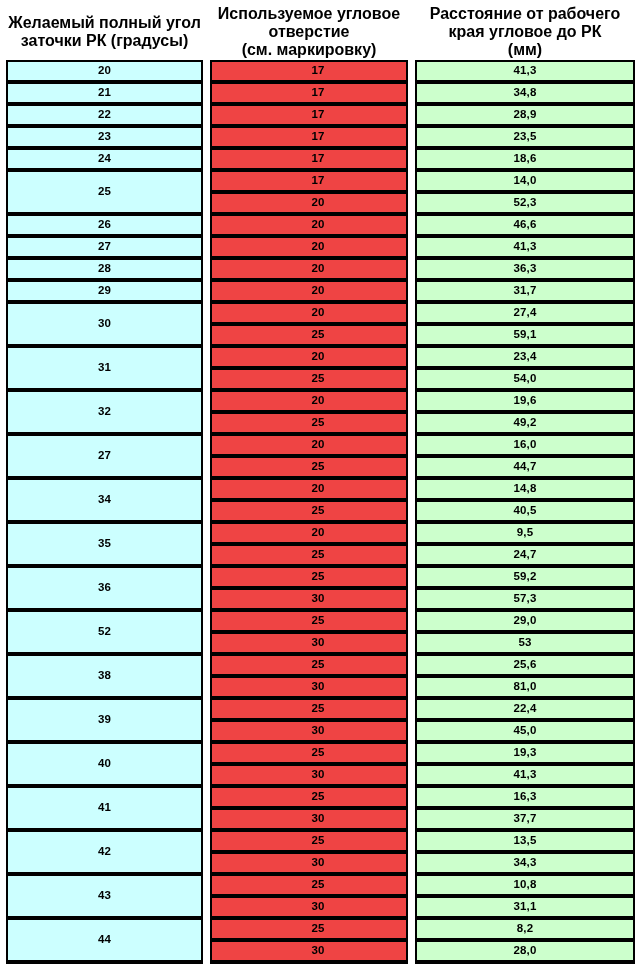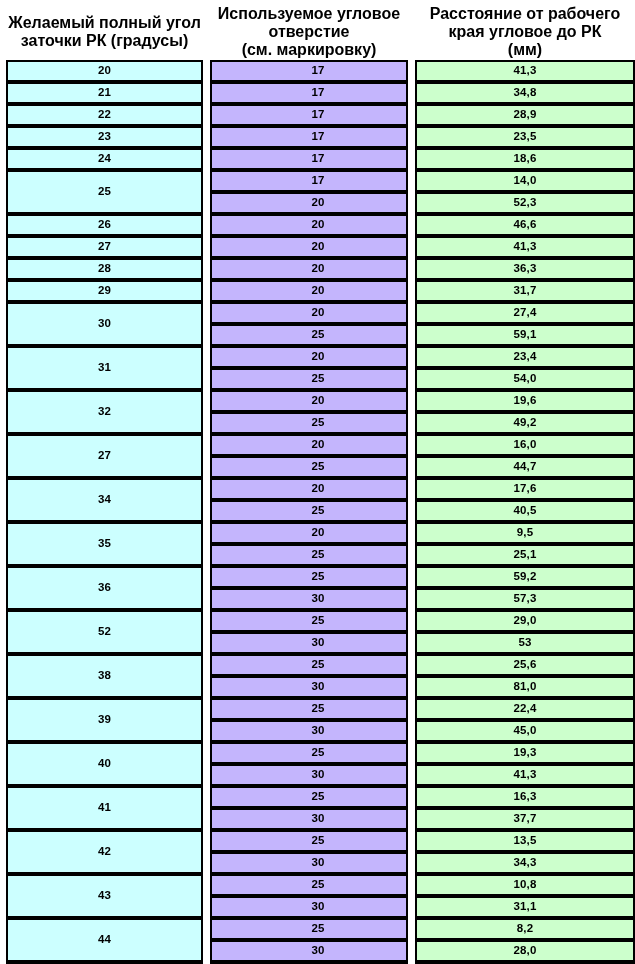--- a/index.html
+++ b/index.html
@@ -43,21 +43,21 @@
     padding: 0;
     height: 18px;
     letter-spacing: 0.1px;
   }
   td.spacer {
     border: none;
     background: #ffffff;
     padding: 0;
   }
   td.col-angle { background: #ccffff; }
-  td.col-hole  { background: #c4b5fd; padding-left: 18px; }
+  td.col-hole  { background: #ef4444; padding-left: 18px; }
   td.col-dist  { background: #ccffcc; }
 
   td.merged { height: 36px; }
 
   .hdr-line { display: block; white-space: nowrap; }
 </style>
 </head>
 <body>
 
 <div id="sheet">
@@ -211,38 +211,38 @@
         <tr>
           <td class="cell col-hole">25</td>
           <td class="spacer"></td>
           <td class="cell col-dist">44,7</td>
         </tr>
         <tr>
           <td class="cell col-angle merged" rowspan="2">34</td>
           <td class="spacer" rowspan="2"></td>
           <td class="cell col-hole">20</td>
           <td class="spacer"></td>
-          <td class="cell col-dist">17,6</td>
+          <td class="cell col-dist">14,8</td>
         </tr>
         <tr>
           <td class="cell col-hole">25</td>
           <td class="spacer"></td>
           <td class="cell col-dist">40,5</td>
         </tr>
         <tr>
           <td class="cell col-angle merged" rowspan="2">35</td>
           <td class="spacer" rowspan="2"></td>
           <td class="cell col-hole">20</td>
           <td class="spacer"></td>
           <td class="cell col-dist">9,5</td>
         </tr>
         <tr>
           <td class="cell col-hole">25</td>
           <td class="spacer"></td>
-          <td class="cell col-dist">25,1</td>
+          <td class="cell col-dist">24,7</td>
         </tr>
         <tr>
           <td class="cell col-angle merged" rowspan="2">36</td>
           <td class="spacer" rowspan="2"></td>
           <td class="cell col-hole">25</td>
           <td class="spacer"></td>
           <td class="cell col-dist">59,2</td>
         </tr>
         <tr>
           <td class="cell col-hole">30</td>

